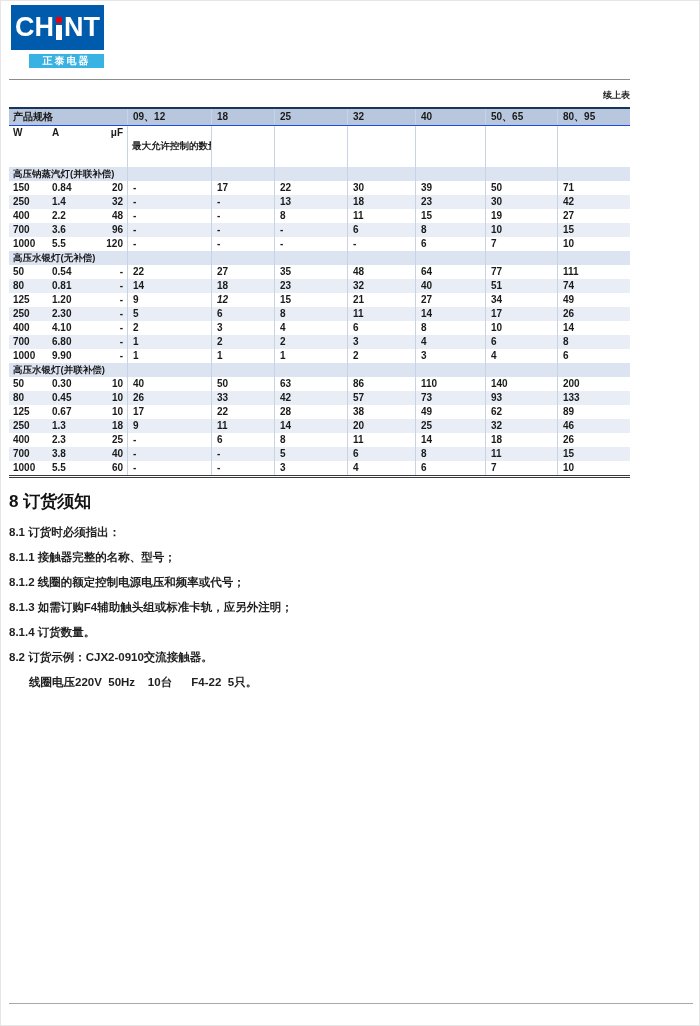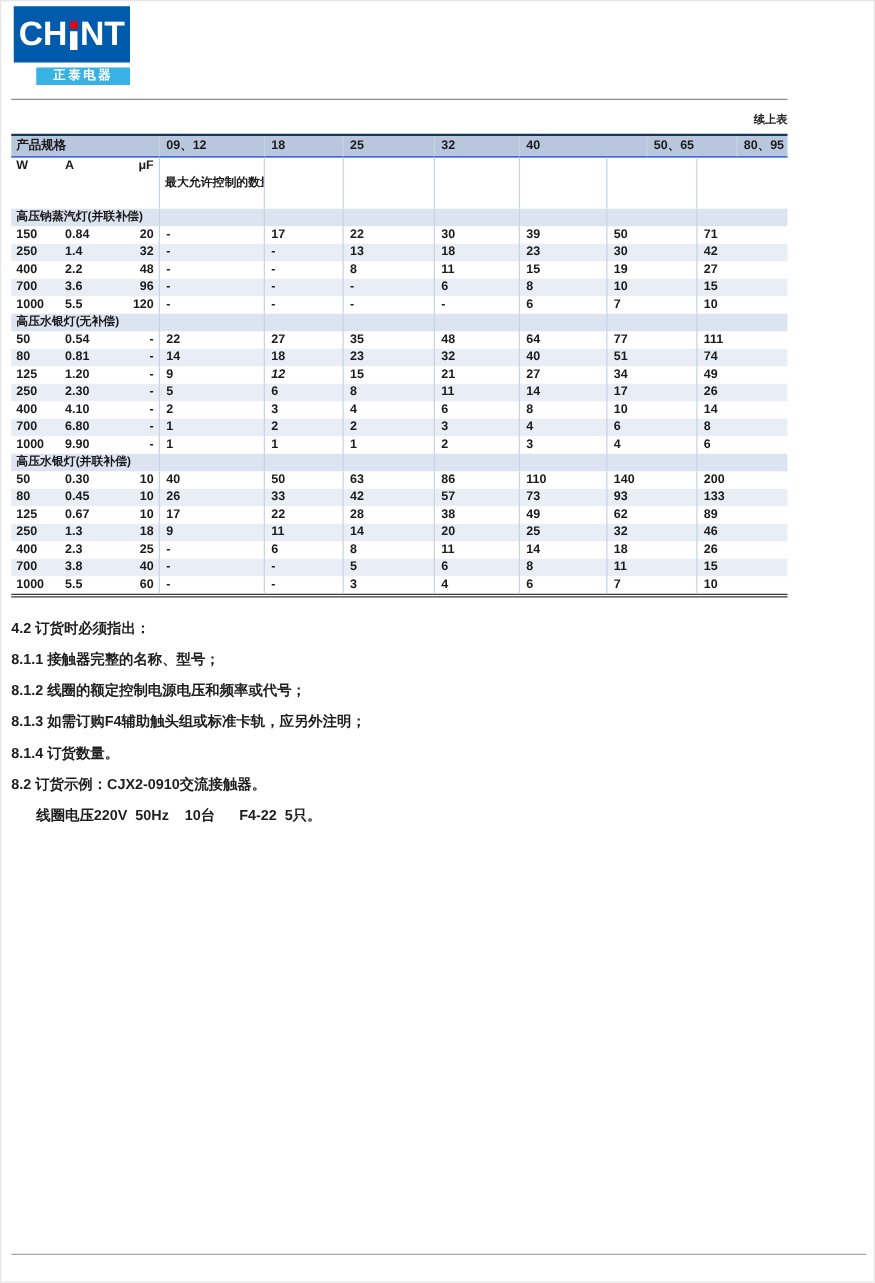--- a/index.html
+++ b/index.html
@@ -84,21 +84,21 @@
   <div class="cont-note">续上表</div>
 
   <div class="lamp-table" id="lamp-table">
       <div class="t-row t-head">
         <div class="t-cell sec-title" style="width: 118px;">产品规格</div>
         <div class="t-cell col-border qty-cell" style="width: 84px;">09、12</div>
         <div class="t-cell col-border qty-cell" style="width: 63px;">18</div>
         <div class="t-cell col-border qty-cell" style="width: 73px;">25</div>
         <div class="t-cell col-border qty-cell" style="width: 68px;">32</div>
         <div class="t-cell col-border qty-cell" style="width: 70px;">40</div>
-        <div class="t-cell col-border qty-cell" style="width: 72px; margin-left: 32px;">50、65</div>
+        <div class="t-cell col-border qty-cell" style="width: 72px;">50、65</div>
         <div class="t-cell col-border qty-cell" style="width: 73px;">80、95</div>
       </div>
       <div class="t-row sub-row">
         <div class="t-cell sub-left">
           <div class="units">
             <div class="u-w">W</div>
             <div class="u-a">A</div>
             <div class="u-uf">μF</div>
           </div>
         </div>
@@ -402,22 +402,23 @@
         <div class="t-cell col-border qty-cell" style="width: 63px;">-</div>
         <div class="t-cell col-border qty-cell" style="width: 73px;">3</div>
         <div class="t-cell col-border qty-cell" style="width: 68px;">4</div>
         <div class="t-cell col-border qty-cell" style="width: 70px;">6</div>
         <div class="t-cell col-border qty-cell" style="width: 72px;">7</div>
         <div class="t-cell col-border qty-cell" style="width: 73px;">10</div>
       </div>
     </div>
 
   <div class="ordering">
+    <div class="ordering-h1">8 订货须知</div>
     <div id="ordering-lines">
-        <div class="ord-line">4.2 订货时必须指出：</div>
+        <div class="ord-line">8.1 订货时必须指出：</div>
         <div class="ord-line">8.1.1 接触器完整的名称、型号；</div>
         <div class="ord-line">8.1.2 线圈的额定控制电源电压和频率或代号；</div>
         <div class="ord-line">8.1.3 如需订购F4辅助触头组或标准卡轨，应另外注明；</div>
         <div class="ord-line">8.1.4 订货数量。</div>
         <div class="ord-line">8.2 订货示例：CJX2-0910交流接触器。</div>
       </div>
     <div class="ord-example">线圈电压220V  50Hz    10台      F4-22  5只。</div>
   </div>
 
   <div class="footer-rule"></div>

